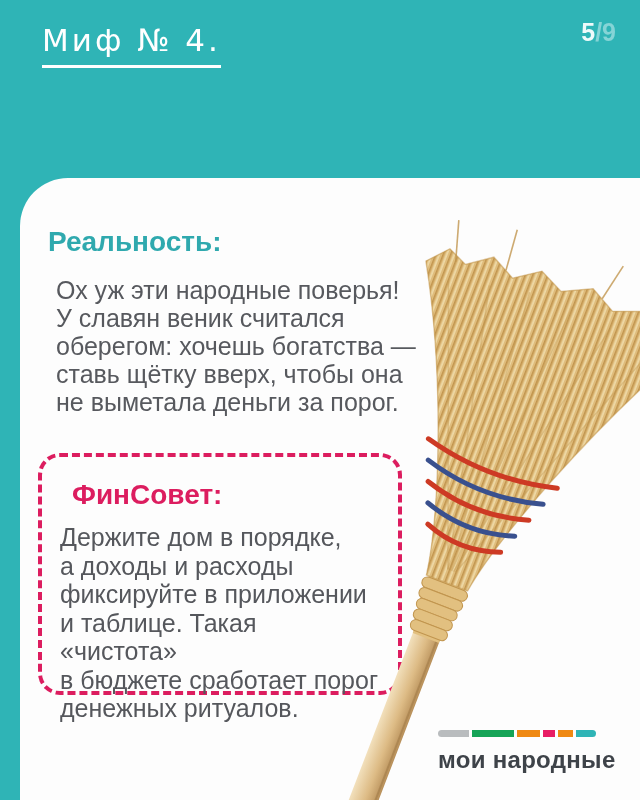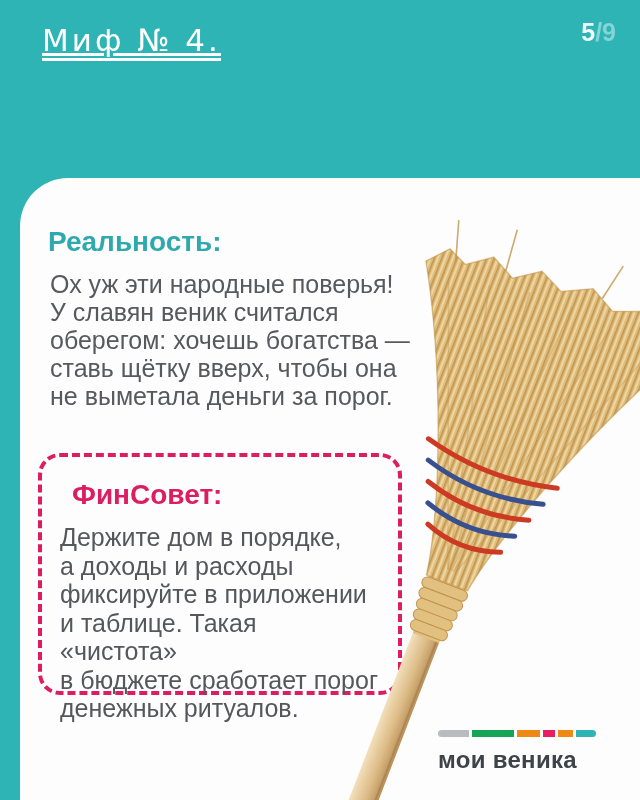--- a/index.html
+++ b/index.html
@@ -3,35 +3,35 @@
 <meta charset="utf-8">
 <style>
   html,body{margin:0;padding:0;}
   body{width:640px;height:800px;overflow:hidden;font-family:"Liberation Sans",sans-serif;}
   .page{position:relative;width:640px;height:800px;background:var(--teal,#2fb4b6);overflow:hidden;}
 
   
   .top{position:absolute;left:0;top:0;width:640px;height:178px;}
   .myth-label{position:absolute;left:42px;top:22px;display:inline-block;
     font-family:cursive,"DejaVu Sans",sans-serif;font-size:31px;font-weight:400;
-    color:#fff;letter-spacing:3px;border-bottom:3px solid #ffffff;text-decoration:underline;}
+    color:#fff;letter-spacing:3px;padding-bottom:7px;border-bottom:3px solid #ffffff;}
   .myth-title{position:absolute;left:42px;top:70px;margin:0;
     font-size:33px;line-height:43px;font-style:italic;font-weight:700;
     color:#ffffff;white-space:pre-line;letter-spacing:0.5px;}
   .page-indicator{position:absolute;right:24px;top:18px;font-size:25px;font-weight:700;}
   .page-indicator .cur{color:#eefafa;}
   .page-indicator .sep,.page-indicator .tot{color:#85d4d6;}
 
   
   .card{position:absolute;left:20px;top:178px;right:0;bottom:0;background:#fdfdfd;
     border-top-left-radius:48px;overflow:hidden;}
 
   .reality-heading{position:absolute;left:28px;top:48px;margin:0;
     font-size:28px;font-weight:700;color:var(--heading-teal,#2fa9ae);}
-  .reality-body{position:absolute;left:22px;top:84px;margin:8px;width:380px;
+  .reality-body{position:absolute;left:22px;top:84px;margin:14px;width:380px;
     font-size:25px;line-height:28px;color:#57595e;white-space:pre-line;}
 
   .fintip-box{position:absolute;left:18px;top:275px;width:364px;height:242px;
     box-sizing:border-box;border:4px dashed var(--pink,#dc1d5f);border-radius:22px;
     padding:10px 18px;background:transparent;}
   .fintip-heading{margin:12px;font-size:28px;font-weight:700;color:var(--pink,#dc1d5f);}
   .fintip-body{margin:7px 0 0 0;font-size:25px;line-height:28.5px;color:#55575c;white-space:pre-line;}
 
   
   .broom{position:absolute;left:220px;top:22px;width:400px;height:600px;z-index:3;pointer-events:none;}
@@ -133,17 +133,17 @@
 
     <div class="logo">
       <div class="logo-bar">
           <div style="width: 31px; background: rgb(185, 188, 190);"></div>
           <div style="width: 42px; background: rgb(22, 164, 87);"></div>
           <div style="width: 23px; background: rgb(239, 137, 19);"></div>
           <div style="width: 12px; background: rgb(232, 29, 100);"></div>
           <div style="width: 15px; background: rgb(239, 137, 19);"></div>
           <div style="width: 20px; background: rgb(47, 180, 182);"></div>
         </div>
-      <div class="logo-text">мои веника</div>
+      <div class="logo-text">мои народные</div>
     </div>
 
   </main>
 </div>
 
 </body></html>

